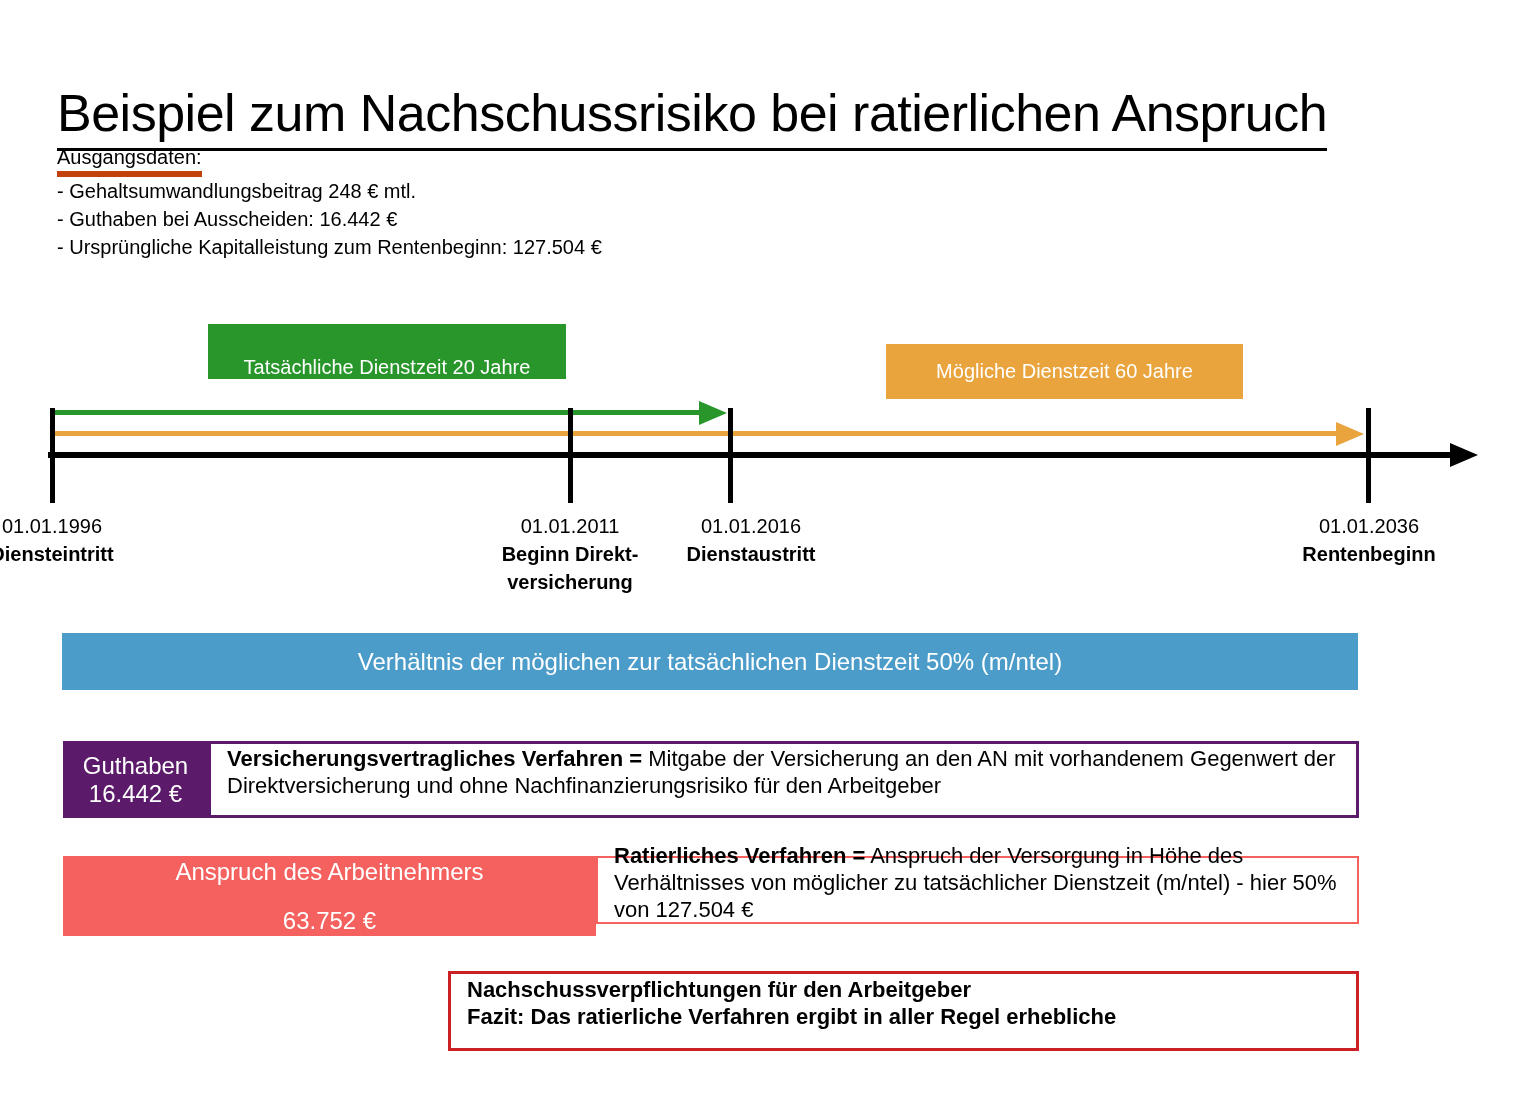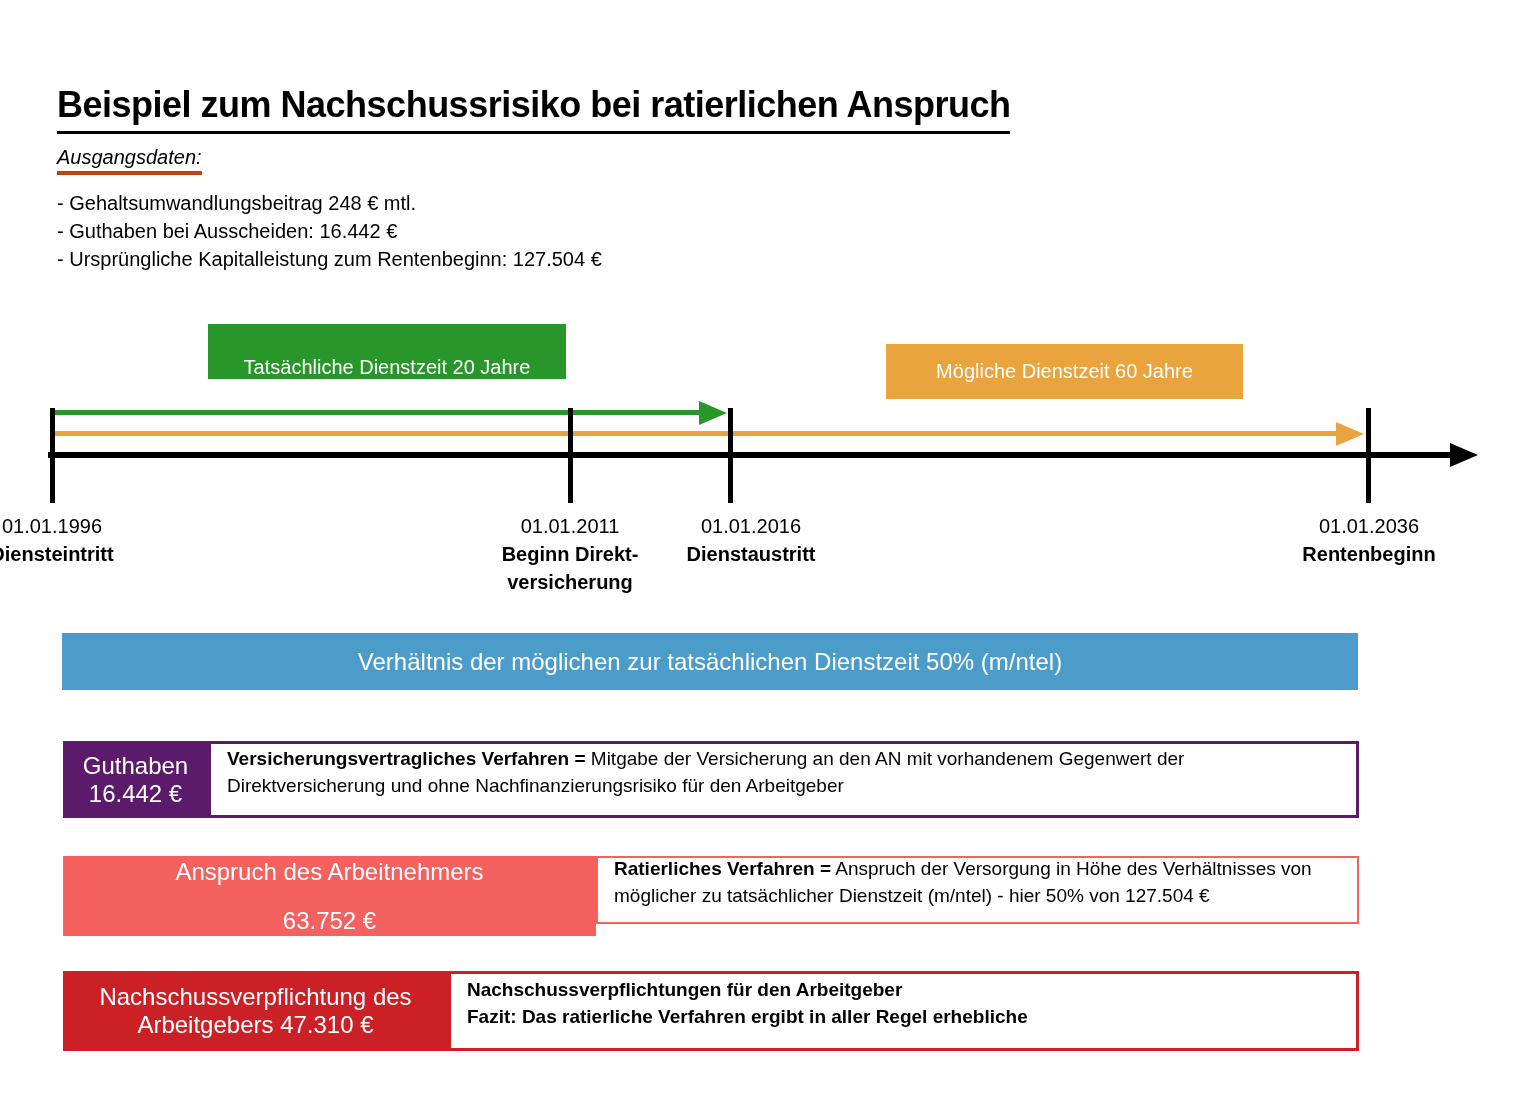--- a/index.html
+++ b/index.html
@@ -1,25 +1,25 @@
 <!DOCTYPE html>
 <html lang="de"><head>
 <meta charset="utf-8">
 <style>
   html,body{margin:0;padding:0;background:#fff;}
   body{font-family:"Liberation Sans","DejaVu Sans",sans-serif;color:#000;}
   .stage{position:relative;width:1518px;height:1118px;background:#ffffff;overflow:hidden;}
 
   
-  .title{position:absolute;left:57px;top:60px;font-size:36px;font-weight:700;letter-spacing:-0.5px;}
+  .title{position:absolute;left:57px;top:48px;font-size:52px;font-weight:400;letter-spacing:-0.5px;}
   .title span{display:inline-block;border-bottom:3px solid #000;padding-bottom:5px;}
 
   
   .facts{position:absolute;left:57px;top:143px;font-size:20px;line-height:28px;}
-  .facts .heading{display:inline-block;border-bottom:4px solid #c2410c;margin-bottom:14px;font-style:italic;}
+  .facts .heading{display:inline-block;border-bottom:6px solid #c2410c;margin-bottom:0;}
 
   
   .svc-box{position:absolute;height:55px;display:flex;align-items:center;justify-content:center;
            color:#fff;font-size:20px;}
   .svc-green{left:208px;top:324px;width:358px;background:#28962A;align-items:flex-end;}
   .svc-orange{left:886px;top:344px;width:357px;background:#E9A43D;}
 
   
   .hline{position:absolute;}
   .green-line{left:52px;top:410px;width:648px;height:5px;background:#28962A;}
@@ -41,21 +41,21 @@
   .m-1996{left:52px;} .m-2011{left:570px;} .m-2016{left:751px;} .m-2036{left:1369px;}
 
   
   .ratio-bar{position:absolute;left:62px;top:633px;width:1296px;height:57px;background:#4C9CC9;
              color:#fff;font-size:24px;display:flex;align-items:center;justify-content:center;}
 
   
   .tag{position:absolute;color:#fff;display:flex;flex-direction:column;align-items:center;
        justify-content:center;font-size:24px;line-height:28px;text-align:center;}
   .desc{position:absolute;background:#fff;display:flex;flex-direction:column;justify-content:center;
-        font-size:19px;line-height:27px;padding:0 12px 16px 16px;box-sizing:border-box;}
+        font-size:22px;line-height:27px;padding:0 12px 16px 16px;box-sizing:border-box;}
   .desc b{font-weight:700;}
 
   .tag-purple{left:63px;top:741px;width:145px;height:77px;background:#5B1A6A;}
   .desc-purple{left:208px;top:741px;width:1151px;height:77px;border:3px solid #5B1A6A;}
 
   .tag-salmon{left:63px;top:856px;width:533px;height:80px;background:#F4615E;gap:21px;}
   .desc-salmon{left:596px;top:856px;width:763px;height:68px;border:2px solid #F4615E;}
 
   .tag-red{left:63px;top:971px;width:385px;height:80px;background:#CB2026;}
   .desc-red{left:448px;top:971px;width:911px;height:80px;border:3px solid #CB2026;font-weight:700;}
@@ -124,22 +124,18 @@
   </div>
 
   <div class="tag tag-salmon">
     <div>Anspruch des Arbeitnehmers</div>
     <div>63.752 €</div>
   </div>
   <div class="desc desc-salmon">
     <div><b>Ratierliches Verfahren =</b><span> Anspruch der Versorgung in Höhe des Verhältnisses von möglicher zu tatsächlicher Dienstzeit (m/ntel) - hier 50% von 127.504 €</span></div>
   </div>
 
-  <div class="tag tag-red">
-    <div>Nachschussverpflichtung des</div>
-    <div>Arbeitgebers 47.310 €</div>
-  </div>
   <div class="desc desc-red">
     <div>Nachschussverpflichtungen für den Arbeitgeber</div>
     <div>Fazit: Das ratierliche Verfahren ergibt in aller Regel erhebliche</div>
   </div>
 
 </div>
 
 </body></html>

